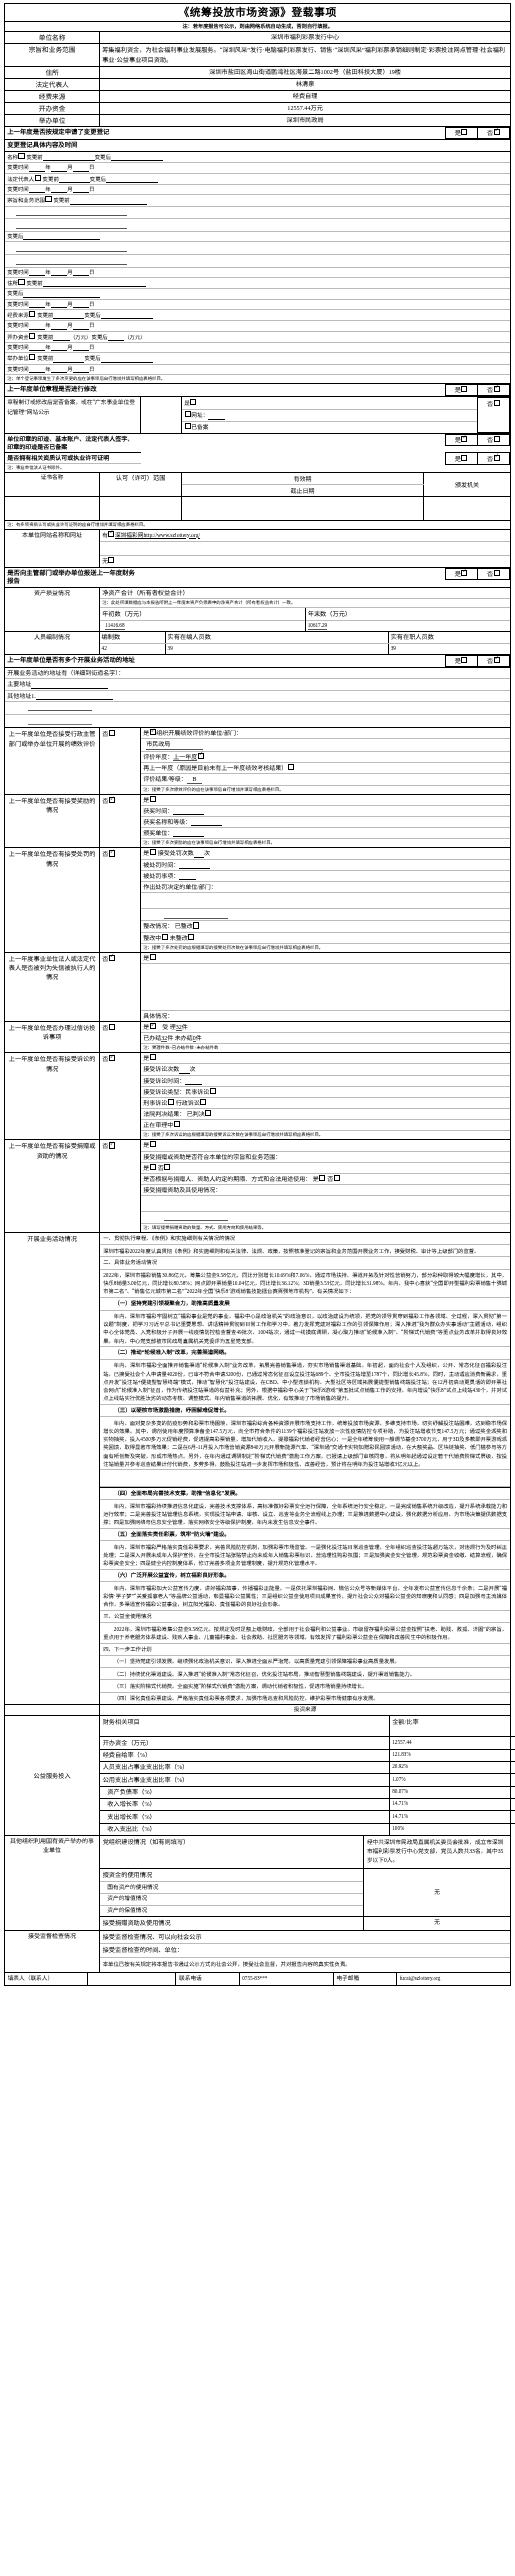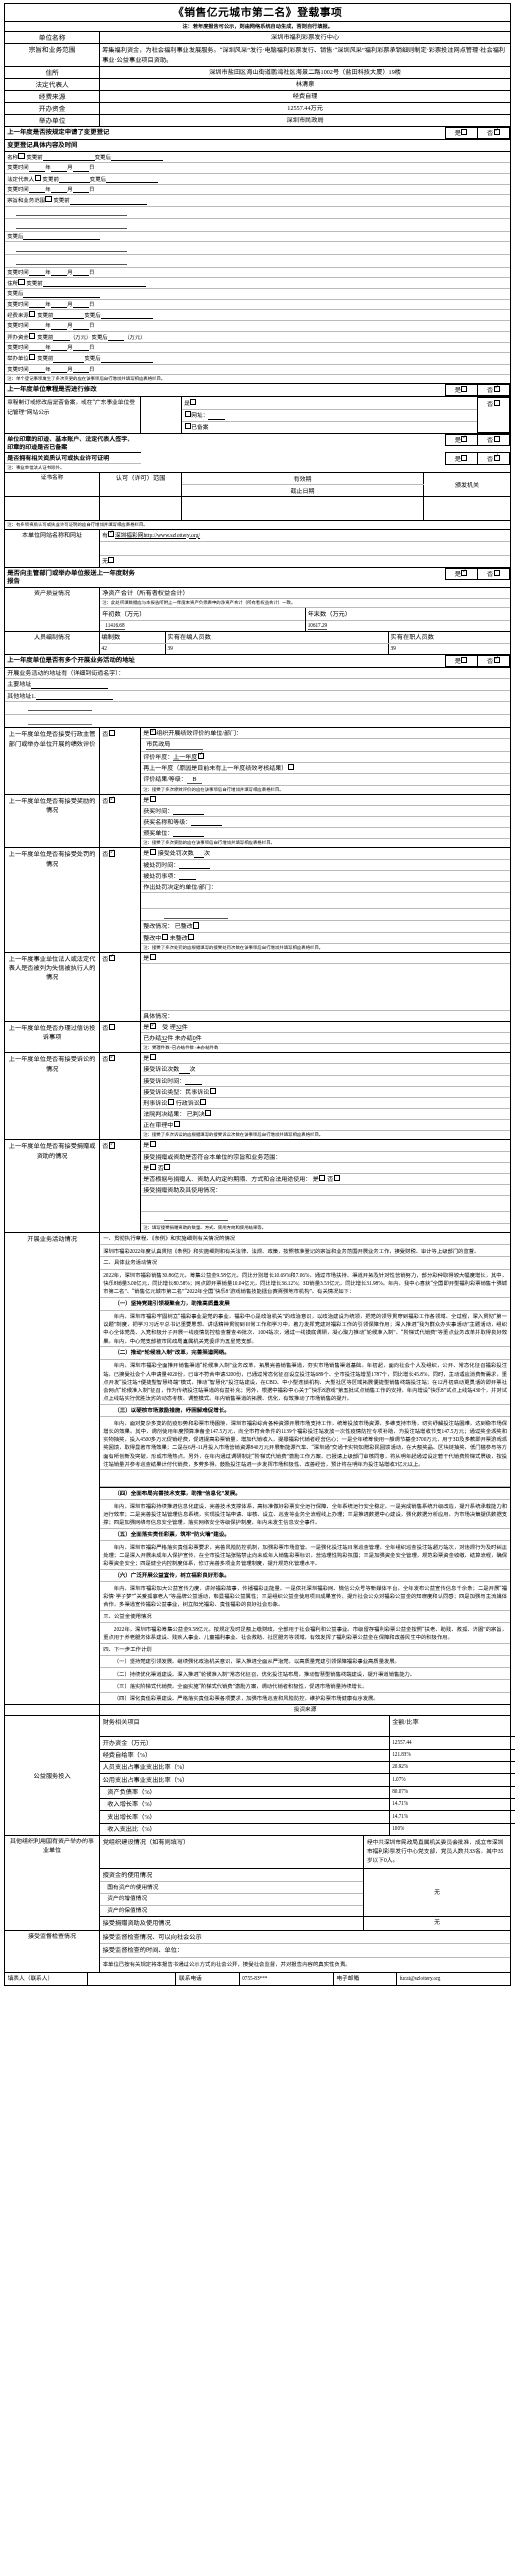--- a/index.html
+++ b/index.html
@@ -130,21 +130,21 @@
 
   <table class="frm outer">
     <colgroup>
         <col style="width:95px">
         <col style="width:41px">
         <col style="width:41px">
         <col style="width:329px">
       </colgroup>
     <tbody>
       <tr>
-        <td colspan="4" class="title">《销售亿元城市第二名》登载事项</td>
+        <td colspan="4" class="title">《统筹投放市场资源》登载事项</td>
       </tr>
       <tr>
         <td colspan="4" class="subnote thick-bot">注：若年度报告可公示，则由网络系统自动生成，否则自行填报。</td>
       </tr>
 
       <tr>
         <td class="lblbig">单位名称</td>
         <td colspan="3" class="valbig ctr mid">深圳市福利彩票发行中心</td>
       </tr>
       <tr>

